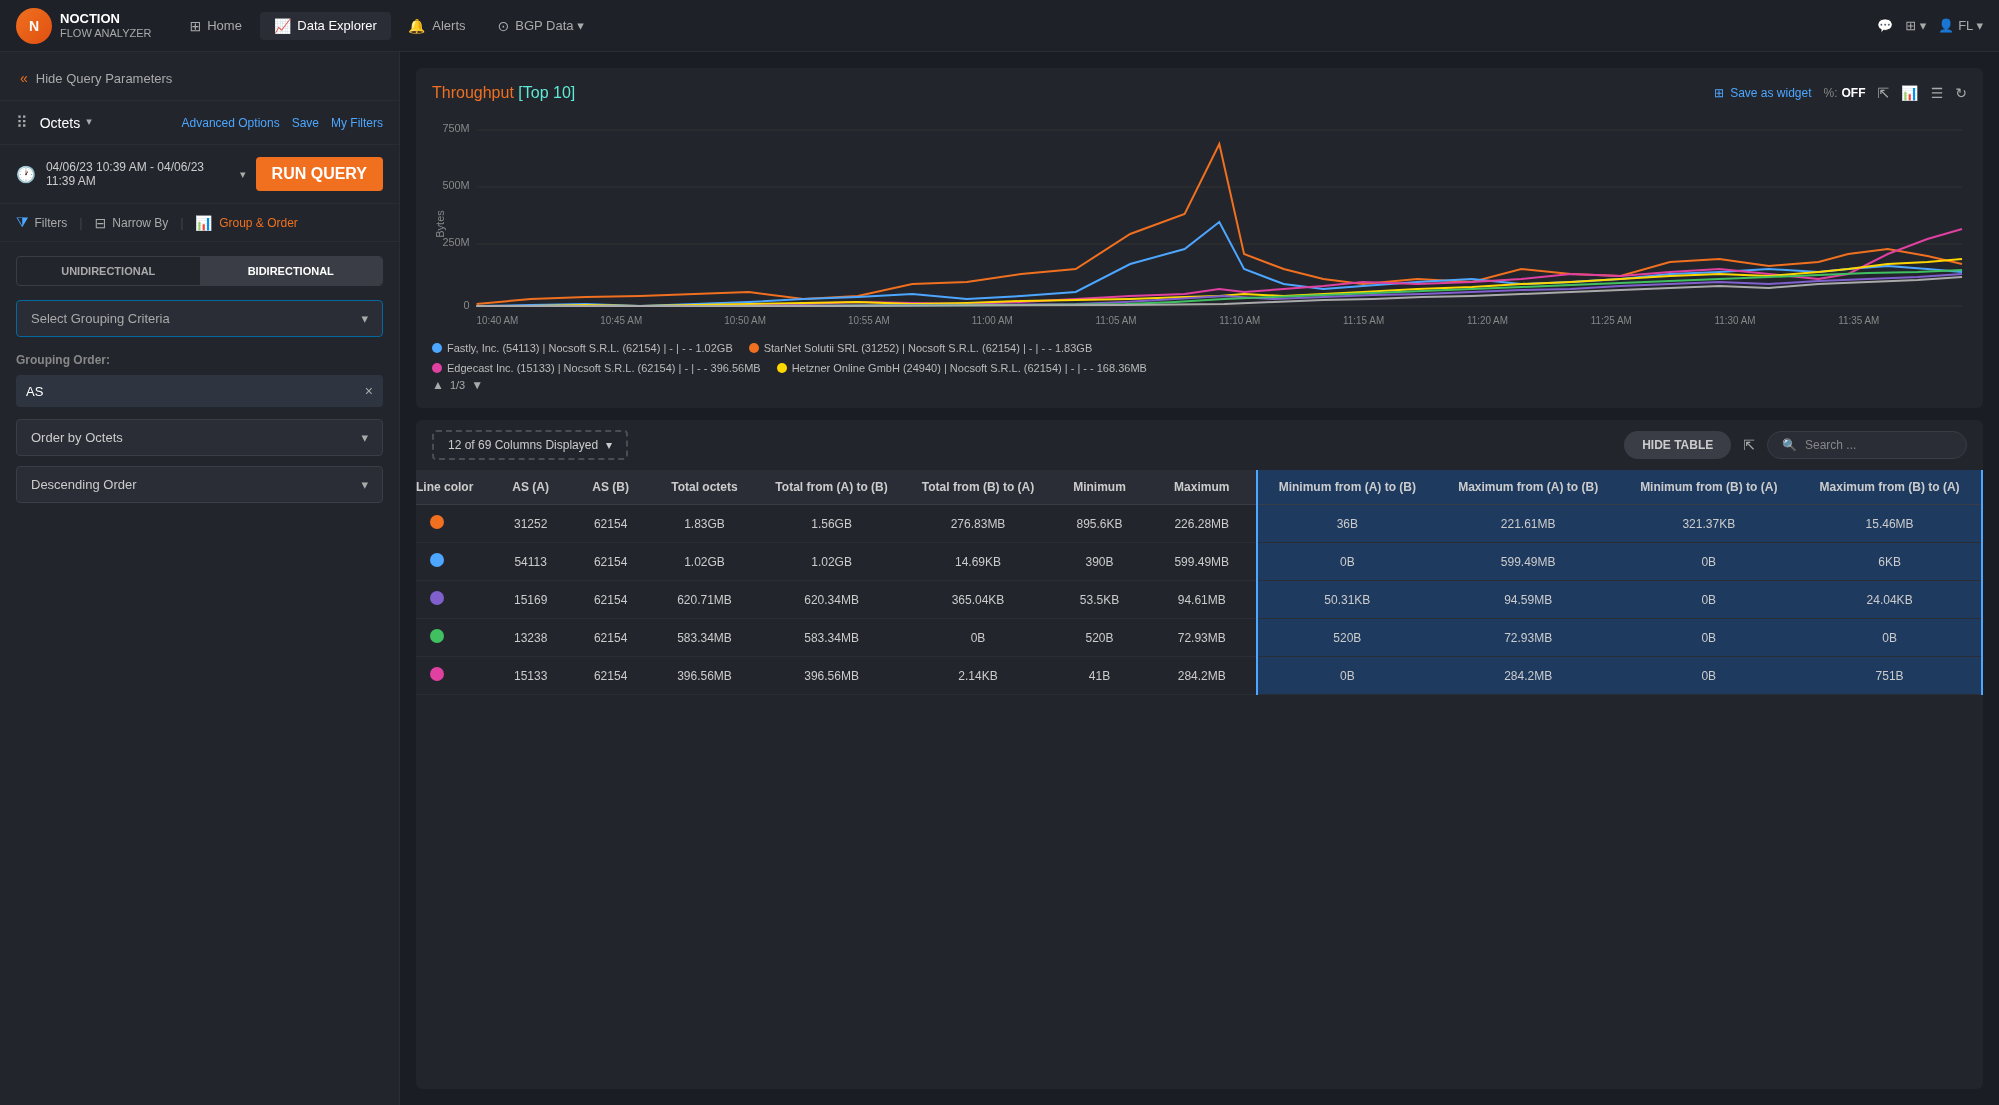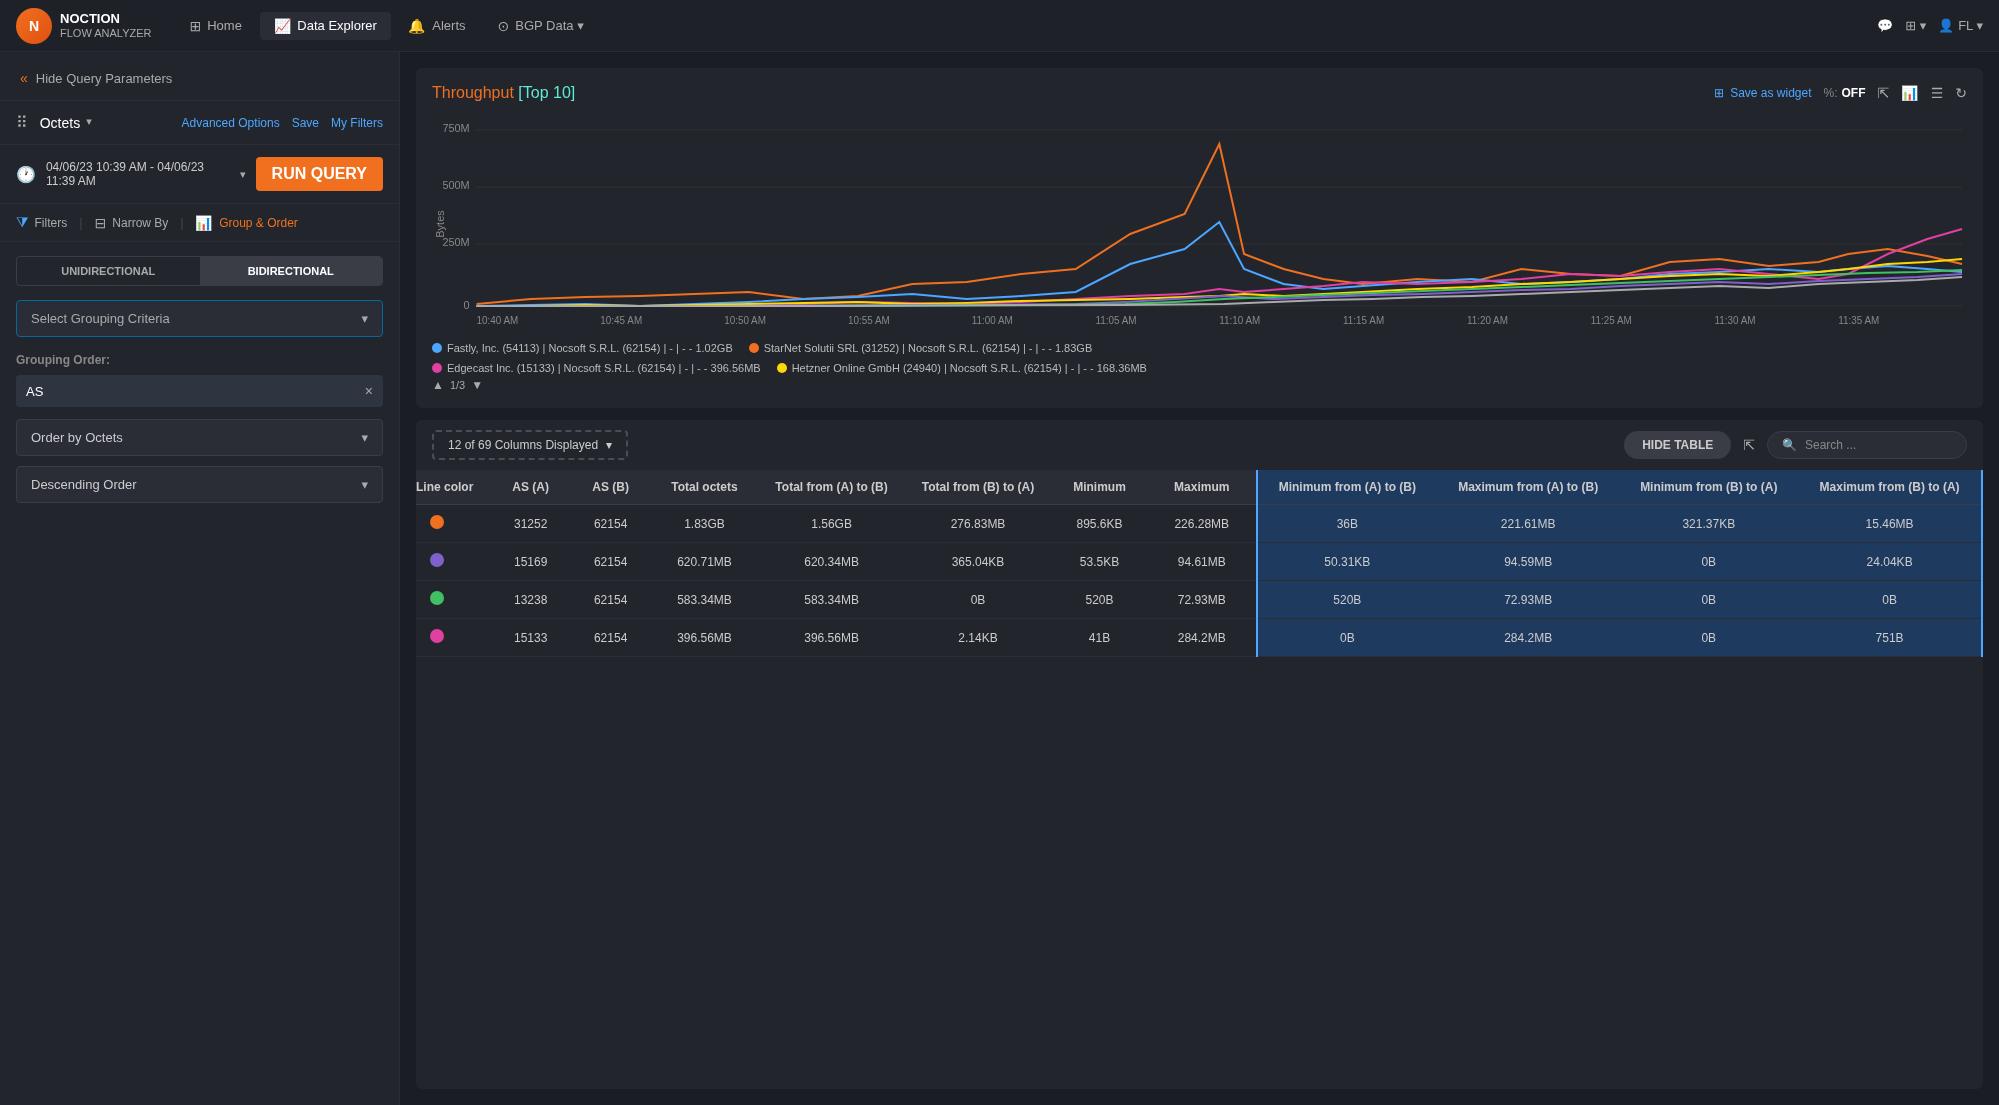--- a/index.html
+++ b/index.html
@@ -634,20 +634,36 @@
               <td>1.56GB</td>
               <td>276.83MB</td>
               <td>895.6KB</td>
               <td>226.28MB</td>
               <td class="highlighted-cols">36B</td>
               <td class="highlighted-cols-inner">221.61MB</td>
               <td class="highlighted-cols-inner">321.37KB</td>
               <td class="highlighted-cols-last">15.46MB</td>
             </tr>
 
+            <tr>
+              <td class="left">
+                <div class="color-dot" style="background:#4da6ff"></div>
+              </td>
+              <td>54113</td>
+              <td>62154</td>
+              <td>1.02GB</td>
+              <td>1.02GB</td>
+              <td>14.69KB</td>
+              <td>390B</td>
+              <td>599.49MB</td>
+              <td class="highlighted-cols">0B</td>
+              <td class="highlighted-cols-inner">599.49MB</td>
+              <td class="highlighted-cols-inner">0B</td>
+              <td class="highlighted-cols-last">6KB</td>
+            </tr>
 
             <tr>
               <td class="left">
                 <div class="color-dot" style="background:#8060cc"></div>
               </td>
               <td>15169</td>
               <td>62154</td>
               <td>620.71MB</td>
               <td>620.34MB</td>
               <td>365.04KB</td>

